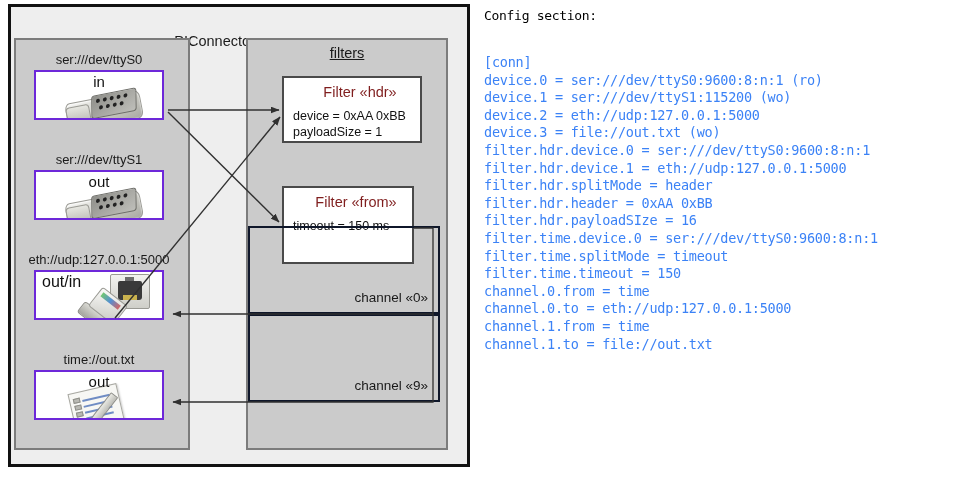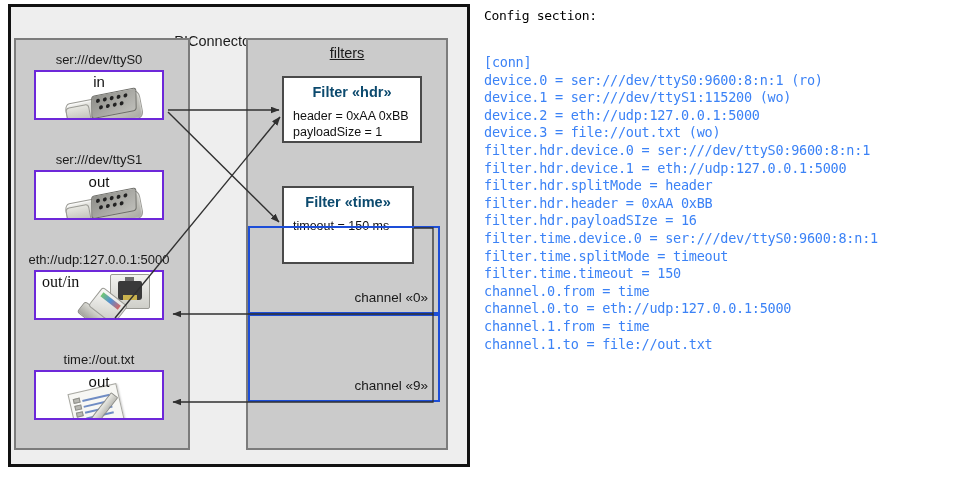--- a/index.html
+++ b/index.html
@@ -98,21 +98,20 @@
     text-align: center;
     font-size: 15px;
     color: #111111;
     z-index: 3;
   }
   .device.eth .dir {
     text-align: right;
     left: 6px;
     width: auto;
     font-size: 16px;
-    font-family: Liberation Serif, serif;
   }
 
   
   .serial-art {
     position: absolute;
     left: 30px; top: 20px;
     width: 74px; height: 36px;
     transform: rotate(-11deg);
   }
   .serial-art .shell {
@@ -268,42 +267,41 @@
 
   
   .filter-box {
     position: absolute;
     background: #ffffff;
     border: 2px solid #4a4a4a;
     box-sizing: border-box;
   }
   .filter-box .fb-title {
     position: absolute;
-    top: 6px; left: 0;
+    top: 6px; left: 8px;
     width: 100%;
     text-align: center;
     font-size: 14.5px;
-    color: #0c4a6e;
-    font-weight: bold;
+    color: #7f1d1d;
   }
   .filter-box .fb-body {
     position: absolute;
     top: 30px; left: 9px;
     font-size: 12.5px;
     line-height: 16px;
     color: #111111;
   }
 
   #filter-hdr  { left: 282px; top: 76px;  width: 140px; height: 67px; }
   #filter-time { left: 282px; top: 186px; width: 132px; height: 78px; }
 
   
   .channel-box {
     position: absolute;
-    border: 2px solid #1d4ed8;
+    border: 2px solid #0f172a;
     box-sizing: border-box;
     background: transparent;
   }
   #channel-0 { left: 248px; top: 226px; width: 192px; height: 88px; }
   #channel-1 { left: 248px; top: 314px; width: 192px; height: 88px; }
   .channel-box .ch-label {
     position: absolute;
     right: 10px; bottom: 7px;
     font-size: 13.5px;
     color: #1a1a1a;
@@ -445,27 +443,27 @@
     </div>
   </div>
 
   <div class="panel" id="filters-panel">
     <div class="panel-title">filters</div>
   </div>
 
   <div class="filter-box" id="filter-hdr">
     <div class="fb-title">Filter «hdr»</div>
     <div class="fb-body">
-      <div>header = 0xAA 0xBB</div>
+      <div>device = 0xAA 0xBB</div>
       <div>payloadSize = 1</div>
     </div>
   </div>
 
   <div class="filter-box" id="filter-time">
-    <div class="fb-title">Filter «time»</div>
+    <div class="fb-title">Filter «from»</div>
     <div class="fb-body">
       <div>timeout = 150 ms</div>
     </div>
   </div>
 
   <div class="channel-box" id="channel-0">
     <div class="ch-label">channel «0»</div>
   </div>
   <div class="channel-box" id="channel-1">
     <div class="ch-label">channel «9»</div>

